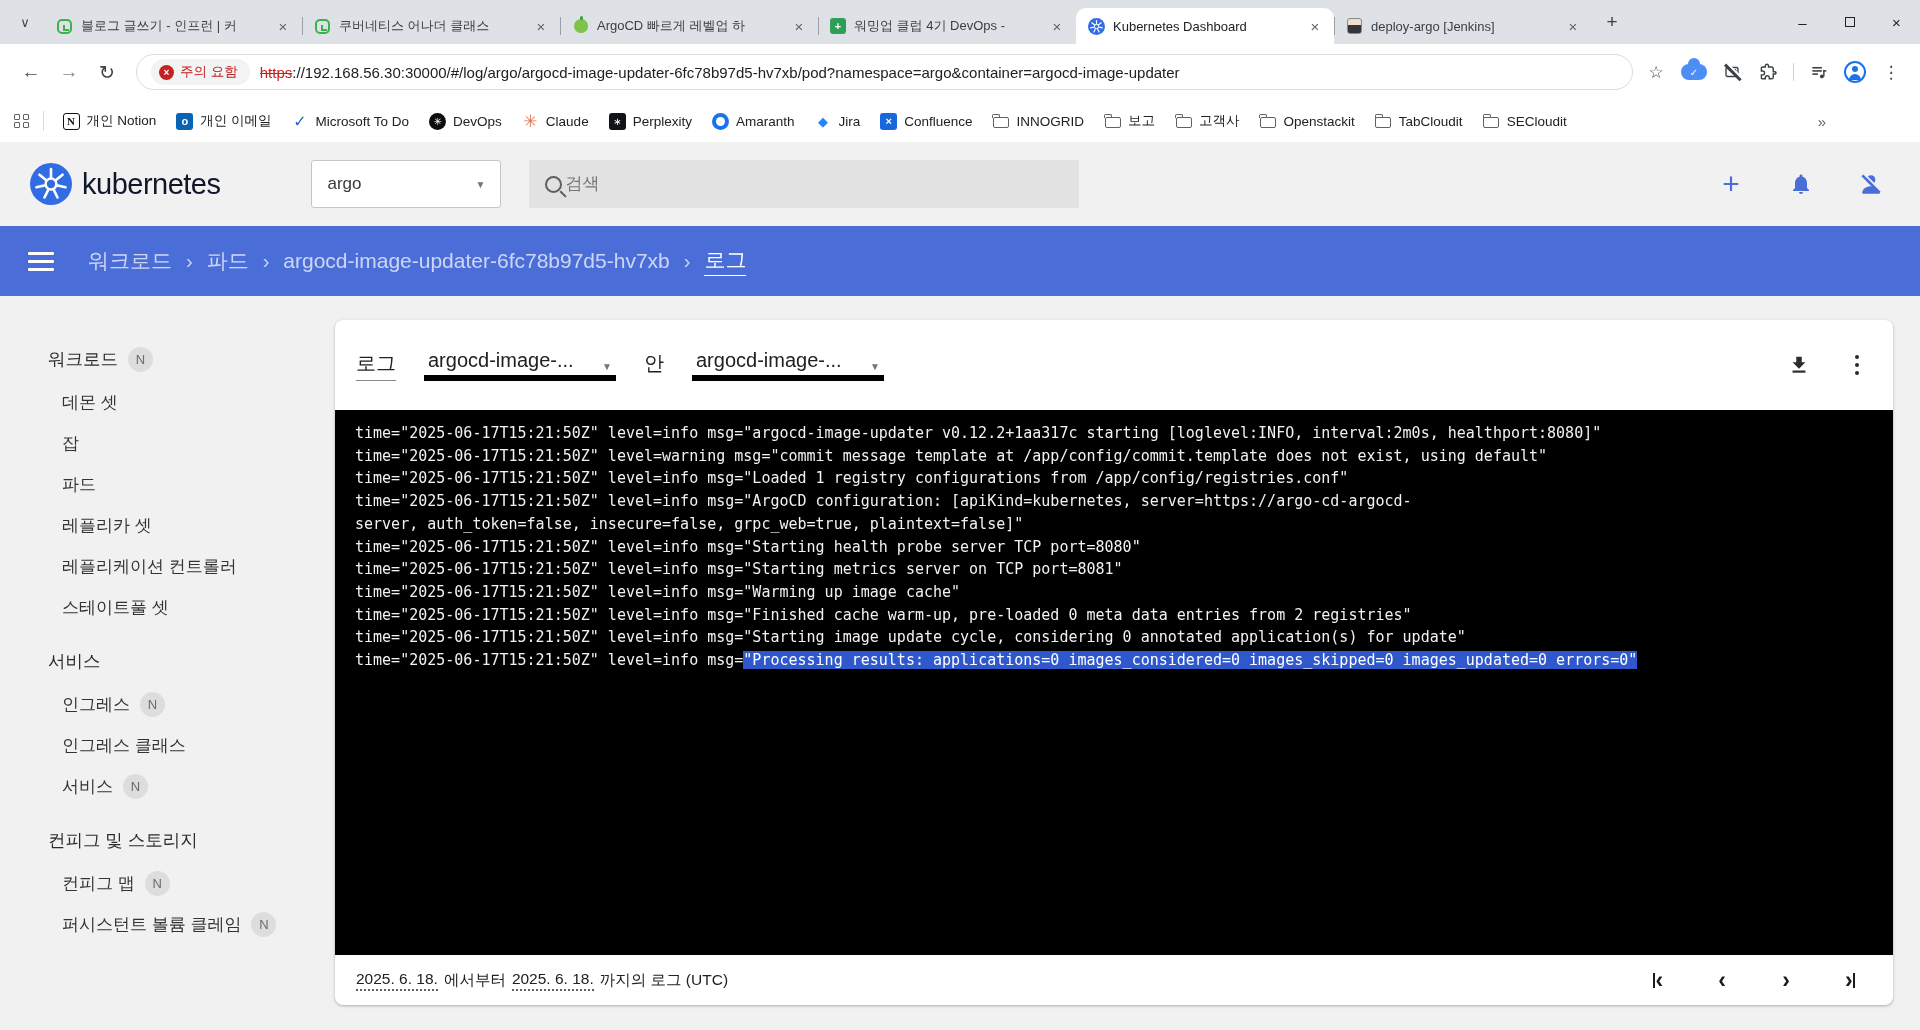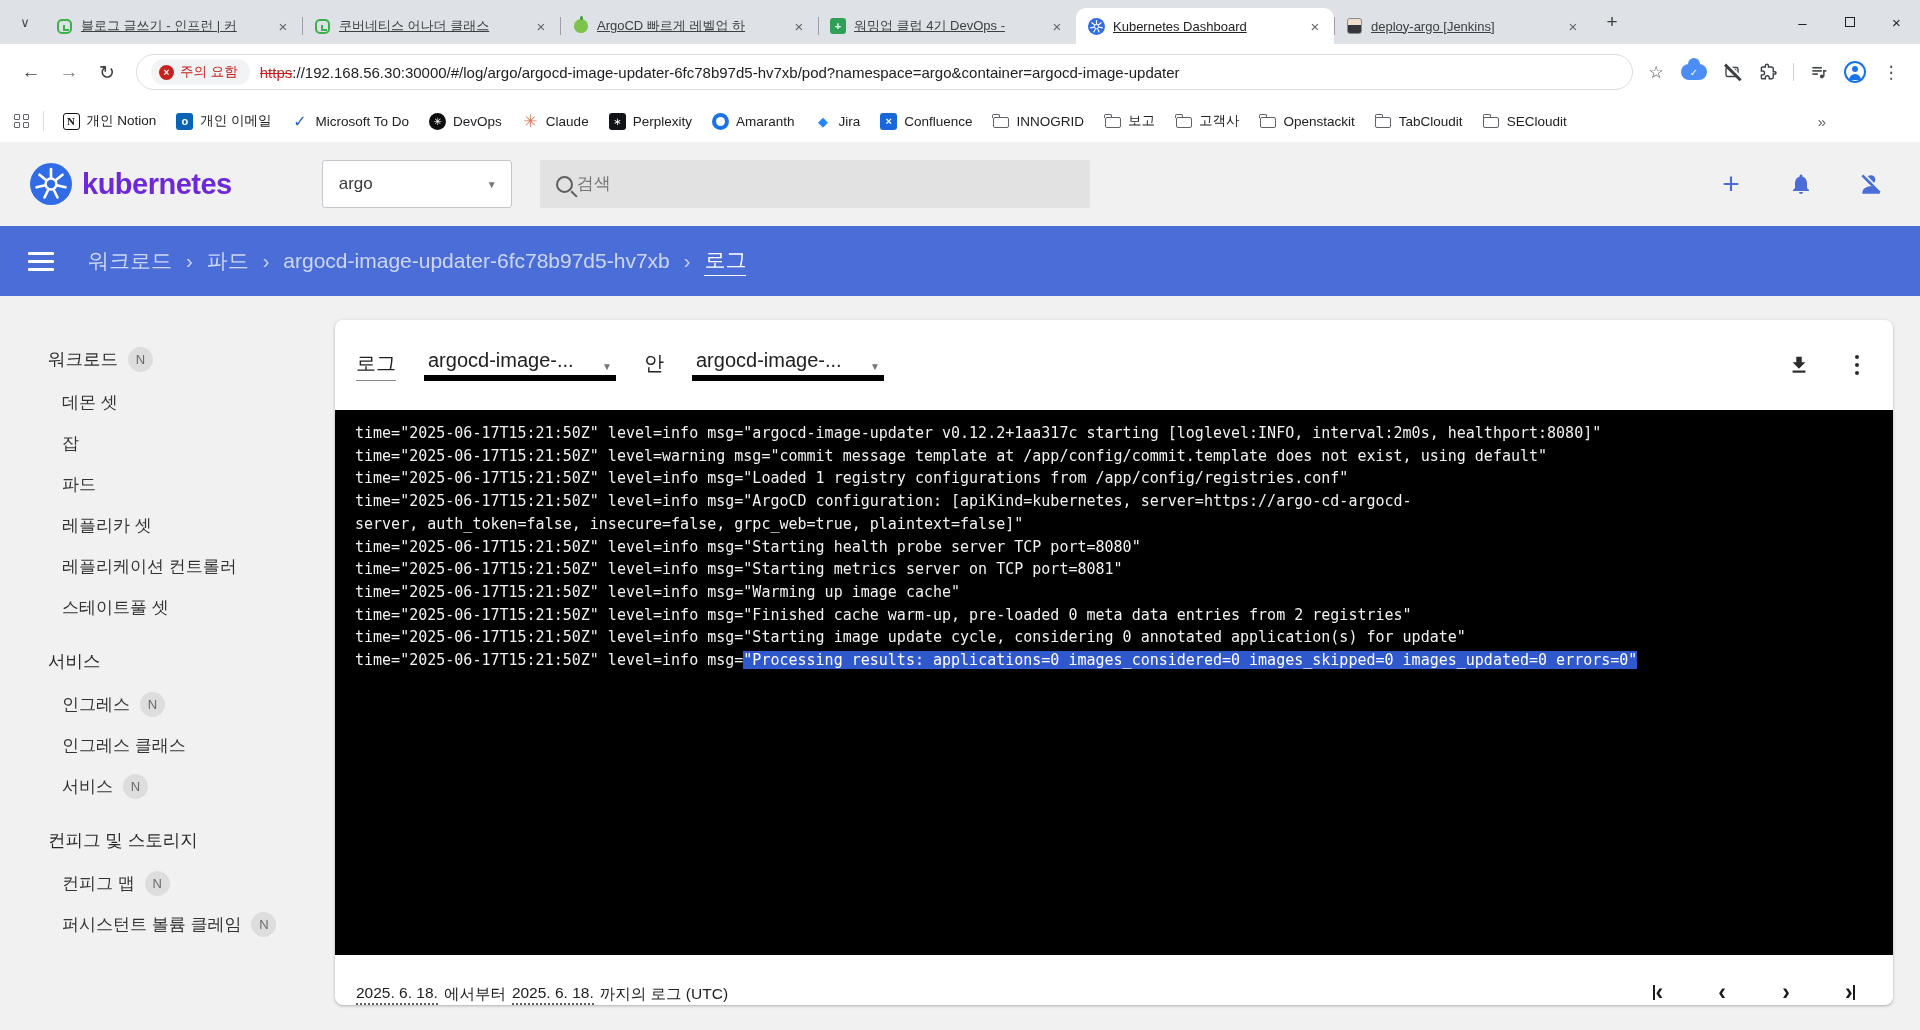--- a/index.html
+++ b/index.html
@@ -6,21 +6,21 @@
   html,body { width:1920px; height:1030px; overflow:hidden; background:#f1f1f1;
     font-family:"Liberation Sans","DejaVu Sans",sans-serif; }
 
   
   .tabstrip { height:44px; background:#dee1e6; position:relative; display:flex; align-items:flex-end; padding-left:10px; }
   .tab-search { width:30px; height:30px; margin:0 4px 7px 0; border-radius:50%; display:flex; align-items:center; justify-content:center; color:#45474a; font-size:13px; }
   .tab { width:258px; height:36px; display:flex; align-items:center; gap:8px; padding:0 10px 0 12px; color:#3c4043; font-size:13px; position:relative; }
   .tab:not(.active):not(.first)::before { content:""; position:absolute; left:0; top:9px; height:18px; width:1px; background:#9aa0a6; }
   .tab.active { background:#fff; border-radius:10px 10px 0 0; color:#202124;align-items:center; }
   .tab.active::before { display:none; }
-  .tab-title { flex:1; overflow:hidden; white-space:nowrap;text-decoration:underline; }
+  .tab-title { flex:1; overflow:hidden; white-space:nowrap; }
   .tab-close { width:18px; height:18px; border-radius:50%; display:flex; align-items:center; justify-content:center; font-size:15px; color:#5f6368; flex:none; }
   .favicon { width:17px; height:17px; flex:none; display:flex; align-items:center; justify-content:center; border-radius:4px; font-size:11px; }
   .fav-inflearn { border:2px solid #3db14b; border-radius:5px; width:15px; height:15px; position:relative; }
   .fav-inflearn::after { content:""; position:absolute; left:4px; top:4px; width:4px; height:4px; border-left:2px solid #3db14b; border-bottom:2px solid #3db14b; }
   .fav-apple { width:14px; height:14px; background:#7cc24c; border-radius:50% 50% 46% 46%; position:relative; }
   .fav-apple::after { content:""; position:absolute; top:-3px; left:6px; width:3px; height:4px; background:#3f9e3f; border-radius:2px; }
   .fav-greencross { width:16px; height:16px; background:#2f9e57; border-radius:3px; color:#fff; font-weight:bold; display:flex; align-items:center; justify-content:center; }
   .fav-jenkins { width:15px; height:16px; border-radius:3px; background:linear-gradient(#efe0cd 45%, #33353b 45%); border:1px solid #8a8a8a; }
   .newtab-btn { width:28px; height:28px; margin:0 0 8px 6px; display:flex; align-items:center; justify-content:center; font-size:19px; color:#3c4043; border-radius:50%; }
   .win-controls { position:absolute; right:0; top:0; height:44px; display:flex; }
@@ -64,21 +64,21 @@
   .ic-amaranth::after { content:""; position:absolute; left:4px; top:4px; width:9px; height:9px; border-radius:50%; background:#fff; }
   .ic-jira { color:#2684ff; font-size:13px; }
   .ic-confluence { background:#1868db; border-radius:3px; color:#fff; font-weight:bold; font-size:11px; }
   .ic-folder { width:16px; height:11px; border:1.6px solid #5f6368; border-radius:2px; position:relative; margin-top:3px; }
   .ic-folder::before { content:""; position:absolute; top:-4px; left:-1.6px; width:6px; height:3px; border:1.6px solid #5f6368; border-bottom:none; border-radius:2px 2px 0 0; }
   .bm-overflow { margin-left:auto; margin-right:72px; color:#5f6368; font-size:15px; padding:4px 8px; }
 
   
   .k8s-header { height:84px; background:#f1f1f1; display:flex; align-items:center; padding:0 36px 0 30px; gap:28px; }
   .logo { display:flex; align-items:center; gap:10px; }
-  .logo-text { color:#6d28d9; font-size:29px; font-weight:bold; letter-spacing:-0.5px; }
+  .logo-text { color:#0f172a; font-size:29px; font-weight:normal; letter-spacing:-0.5px; }
   .ns-select { width:190px; height:48px; background:#fff; border:1px solid #c3c7cc; border-radius:3px; display:flex; align-items:center; padding:0 14px 0 16px; margin-left:62px; }
   .ns-value { flex:1; font-size:17px; color:#3a3a3a; }
   .caret { color:#757575; font-size:10px; }
   .searchbar { width:550px; height:48px; background:#e2e2e2; border-radius:2px; display:flex; align-items:center; padding:0 16px; gap:4px; }
   .searchbar input { border:none; outline:none; background:transparent; font-size:17px; color:#333; width:100%; font-family:inherit; }
   .searchbar input::placeholder { color:#757575; }
   .mag { width:17px; height:17px; border:2.2px solid #5c5f62; border-radius:50%; position:relative; flex:none; }
   .mag::after { content:""; position:absolute; width:8px; height:2.2px; background:#5c5f62; transform:rotate(45deg); left:12px; top:15px; }
   .hdr-right { margin-left:auto; display:flex; align-items:center; gap:44px; }
   .hdr-ic { width:26px; height:26px; display:flex; align-items:center; justify-content:center; }
@@ -109,21 +109,21 @@
   .hd-select .caret { margin-left:10px; }
   .lbl-in { font-size:20px; color:#212121; padding-bottom:3px; }
   .card-head-right { margin-left:auto; display:flex; align-items:center; gap:36px; }
   .chr-ic { width:24px; height:24px; display:flex; align-items:center; justify-content:center; color:#2c2c2c; }
   .kebab { display:flex; flex-direction:column; gap:3.5px; padding:2px 8px; }
   .kebab span { width:4.5px; height:4.5px; border-radius:50%; background:#2c2c2c; }
 
   .logview { flex:1; background:#000; padding:12px 20px; font-family:"DejaVu Sans Mono","Liberation Mono",monospace; font-size:15px; line-height:22.7px; color:#f2f2f2; white-space:pre; overflow:hidden; }
   .hl { background:#2f58cd; color:#fff; }
 
-  .card-foot { height:50px; display:flex; align-items:flex-end; padding:0 30px 0 21px; font-size:15.5px; color:#202124; }
+  .card-foot { height:50px; display:flex; align-items:center; padding:0 30px 0 21px; font-size:15.5px; color:#202124; }
   .date-chip { border-bottom:2px dotted #5f5f5f; padding-bottom:1px; }
   .foot-txt { margin:0 6px; }
   .pager { margin-left:auto; display:flex; align-items:center; gap:38px; }
   .pg-btn { display:flex; align-items:center; justify-content:center; width:26px; height:26px; color:#1b1b1b; font-size:23px; font-weight:bold; }
   .pg-bar { width:2.5px; height:15px; background:#1b1b1b; }
   .pg-btn .g { line-height:1; }
 </style>
 </head>
 <body>
 

